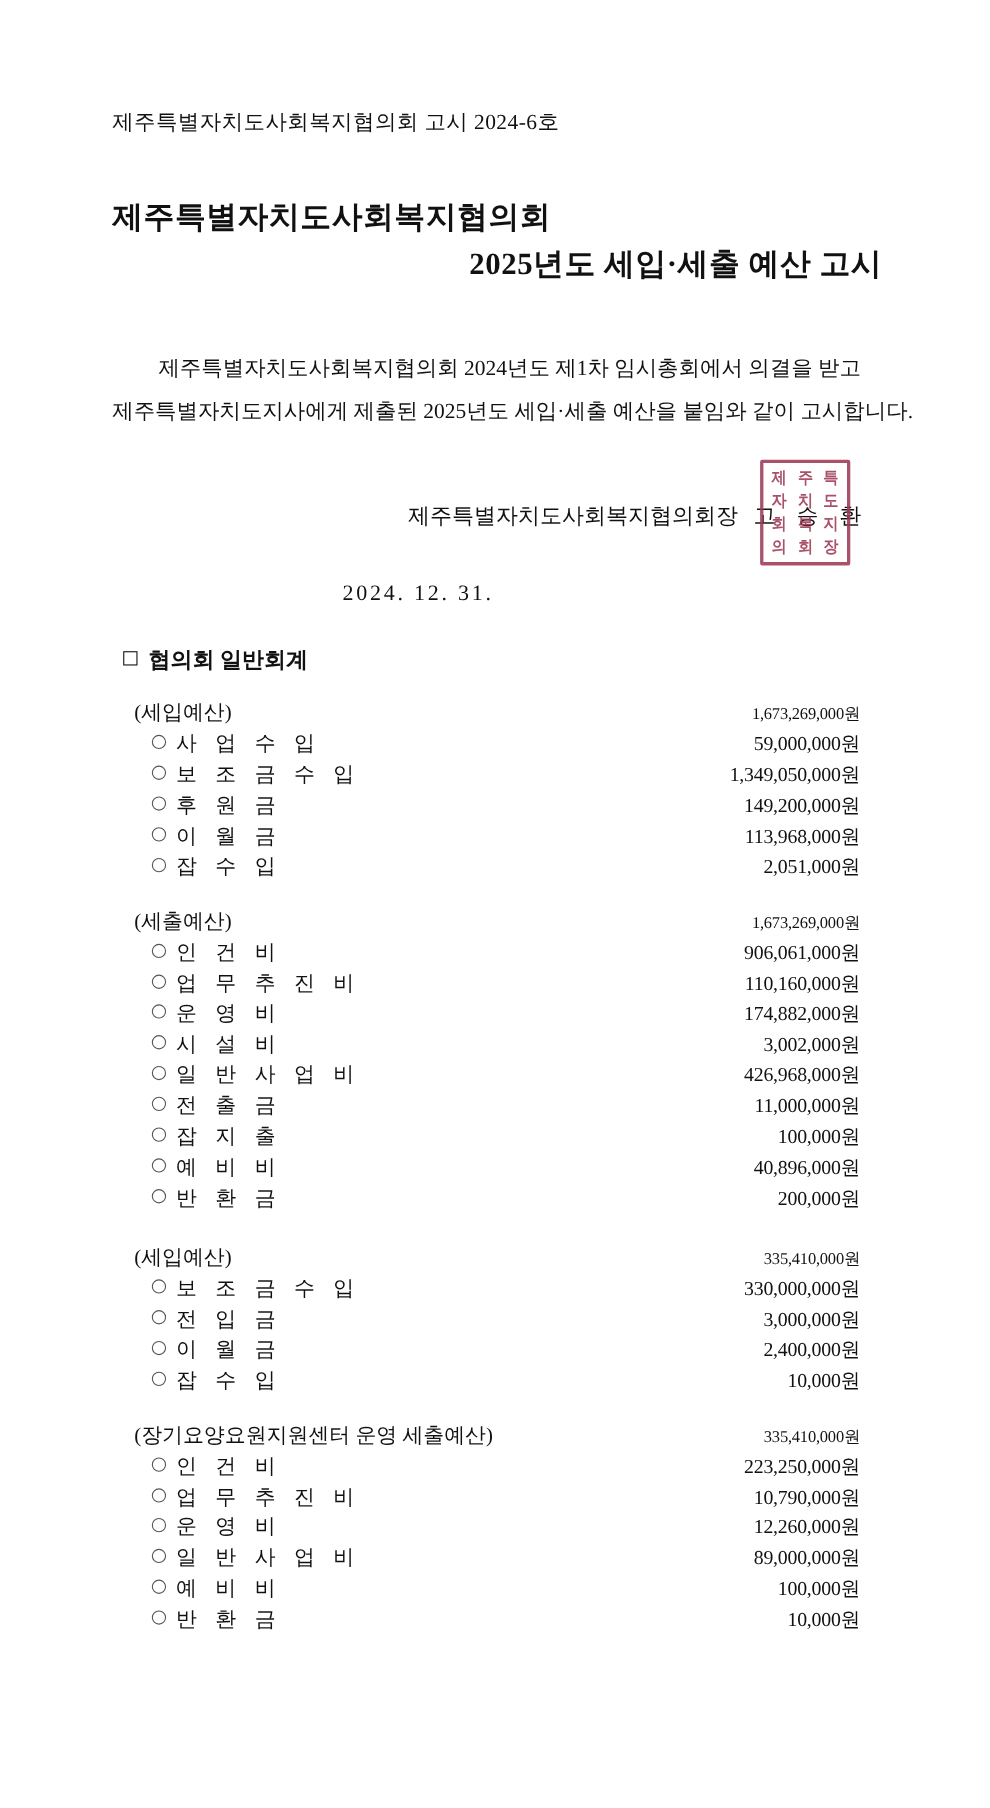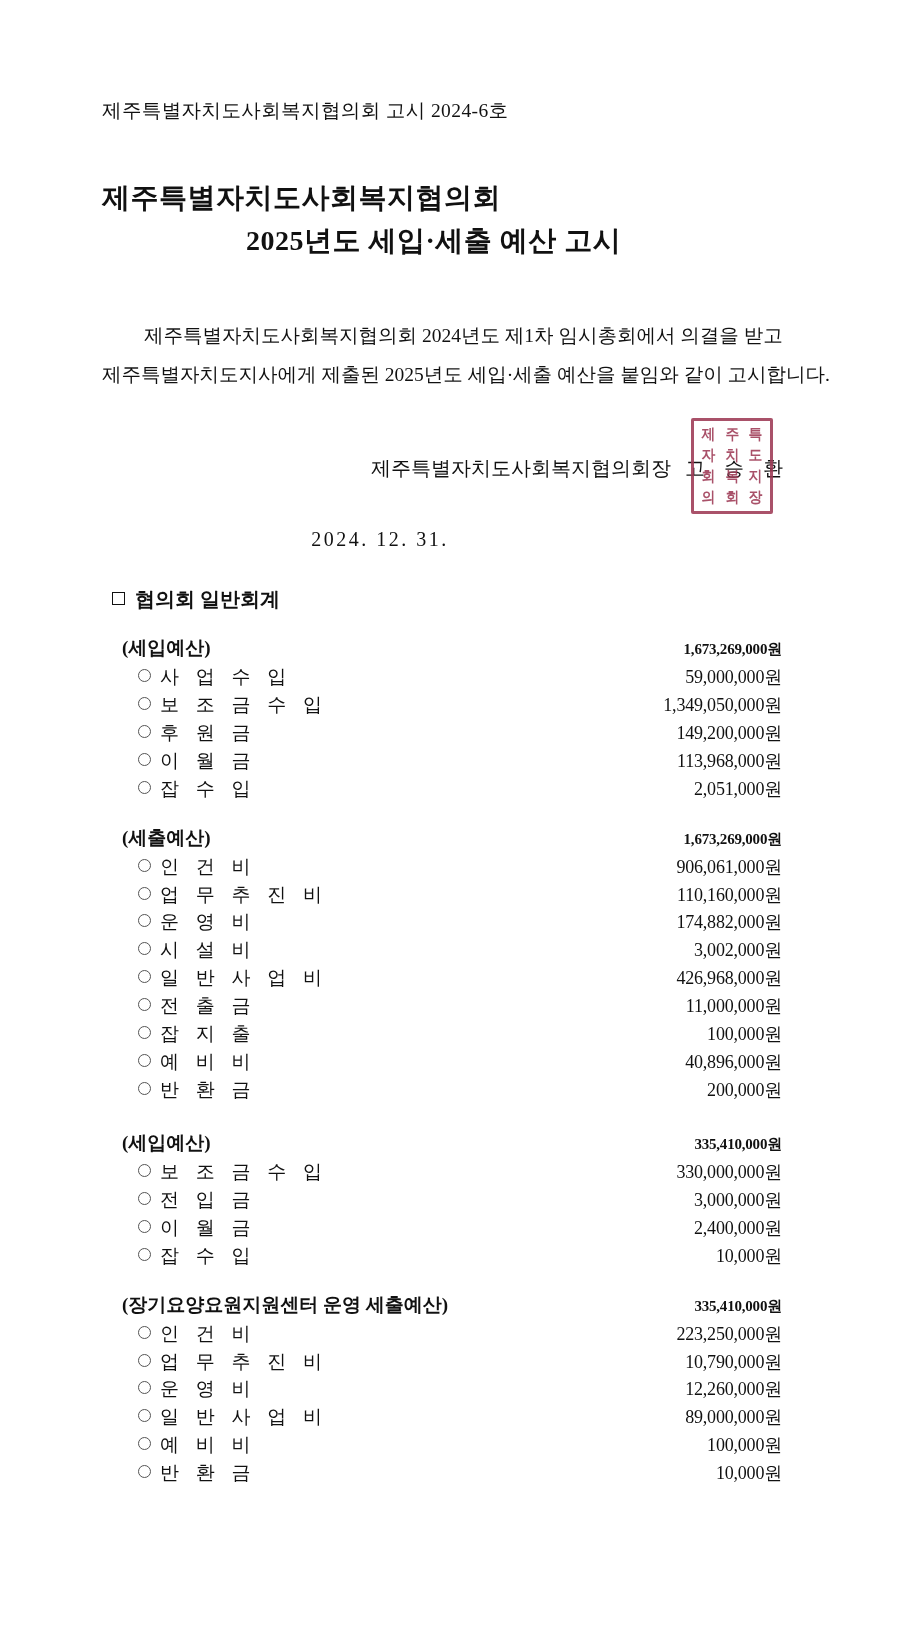--- a/index.html
+++ b/index.html
@@ -38,21 +38,21 @@
     position: absolute;
     left: 102px;
     top: 176px;
     width: 700px;
     font-weight: bold;
     font-size: 28px;
     letter-spacing: 0.5px;
     line-height: 1.55;
   }
   .doc-title .line1 { display: block; }
-  .doc-title .line2 { display: block; padding-left: 144px; }
+  .doc-title .line2 { display: block; padding-left: 144px; text-align: right; }
 
   
   .body-para {
     position: absolute;
     left: 102px;
     top: 316px;
     width: 655px;
     font-size: 19.5px;
     line-height: 2.0;
     text-align: justify;
@@ -152,21 +152,21 @@
 
   .block { margin-bottom: 22px; }
   .block-title-row,
   .item-row {
     display: flex;
     align-items: baseline;
     width: 660px;
     margin-left: 122px;
   }
   .block-title-row {
-    font-weight: bold;
+    font-weight: normal;
     font-size: 19px;
     margin-bottom: 2px;
     gap: 36px;
   }
   .block-title-row .label { flex: 1; white-space: nowrap; }
   .block-title-row .amount {
     text-align: right;
     white-space: nowrap;
     font-size: 15px;
     letter-spacing: -0.2px;

